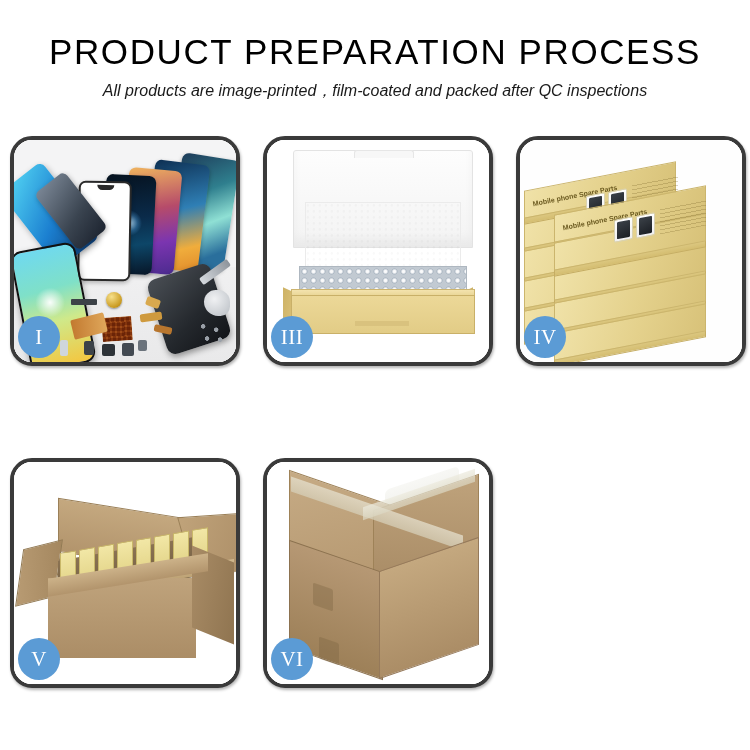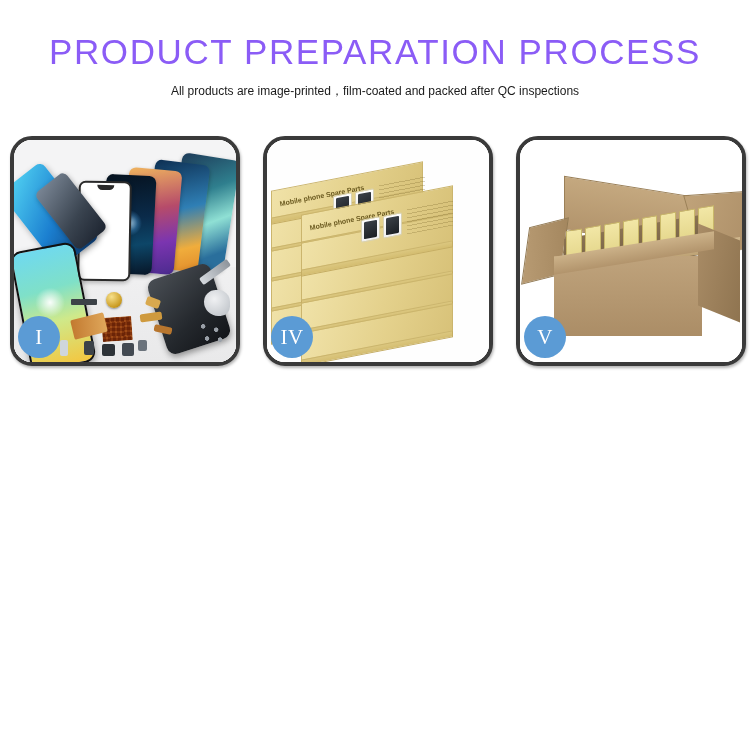--- a/index.html
+++ b/index.html
@@ -12,31 +12,32 @@
     position:relative;
   }
   .page{position:relative;width:750px;height:750px;}
 
   
   .header{padding-top:30px;text-align:center;}
   .title{
     font-size:35px;
     font-weight:400;
     letter-spacing:1.6px;
-    color:#8b5cf6;
+    color:#000000;
     line-height:44px;
     white-space:nowrap;
   }
   .subtitle{
-    font-size:12px;
+    font-size:16px;
     font-weight:400;
     color:#1a1a1a;
     line-height:24px;
     margin-top:5px;
     white-space:nowrap;
+    font-style:italic;
   }
 
   
   .grid{
     position:absolute;
     left:10px;top:136px;
     width:730px;
     display:grid;
     grid-template-columns:repeat(3,230px);
     grid-template-rows:repeat(2,230px);
@@ -289,20 +290,35 @@
           <div class="chip c-s8"></div>
           <div class="tool"></div>
           <div class="tool2"></div>
           <div class="screws"></div>
         </div>
       </div>
       <div class="badge">I</div>
     </div>
 
 
+    <div class="panel">
+      <div class="panel-inner">
+        <div class="scene3">
+          <div class="m-lidback"></div>
+          <div class="m-foam"></div>
+          <div class="m-bubble"></div>
+          <div class="m-sideL"></div>
+          <div class="m-sideR"></div>
+          <div class="m-lip"></div>
+          <div class="m-front"></div>
+          <div class="m-tab"></div>
+        </div>
+      </div>
+      <div class="badge">III</div>
+    </div>
 
     <div class="panel">
       <div class="panel-inner">
         <div class="scene4">
           <div class="stackwrap">
 
             <div class="sbox" style="left:0px;top:48px;">
               <div class="side"></div>
               <div class="top"></div>
             </div>
@@ -386,15 +402,31 @@
           </div>
           <div class="c-rim"></div>
           <div class="c-bodyL"></div>
           <div class="c-bodyR"></div>
           <div class="flapFront"></div>
         </div>
       </div>
       <div class="badge">V</div>
     </div>
 
+    <div class="panel">
+      <div class="panel-inner">
+        <div class="scene6">
+          <div class="tapeflap"></div>
+          <div class="s-top"></div>
+          <div class="s-topR"></div>
+          <div class="tape"></div>
+          <div class="tape2"></div>
+          <div class="s-left"></div>
+          <div class="s-right"></div>
+          <div class="stab" style="left:46px;top:124px;transform:skewY(19deg);"></div>
+          <div class="stab" style="left:52px;top:178px;transform:skewY(19deg);"></div>
+        </div>
+      </div>
+      <div class="badge">VI</div>
+    </div>
 
   </div>
 </div>
 
 </body></html>

